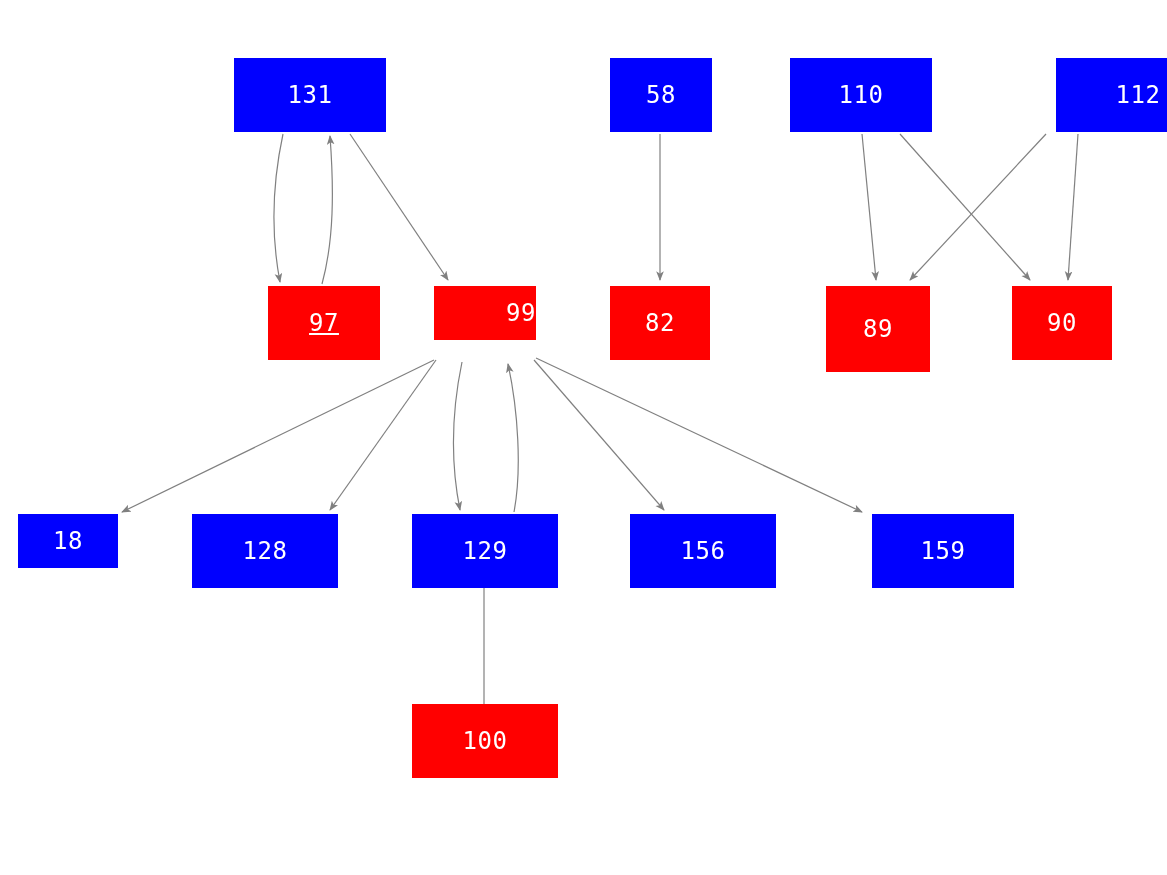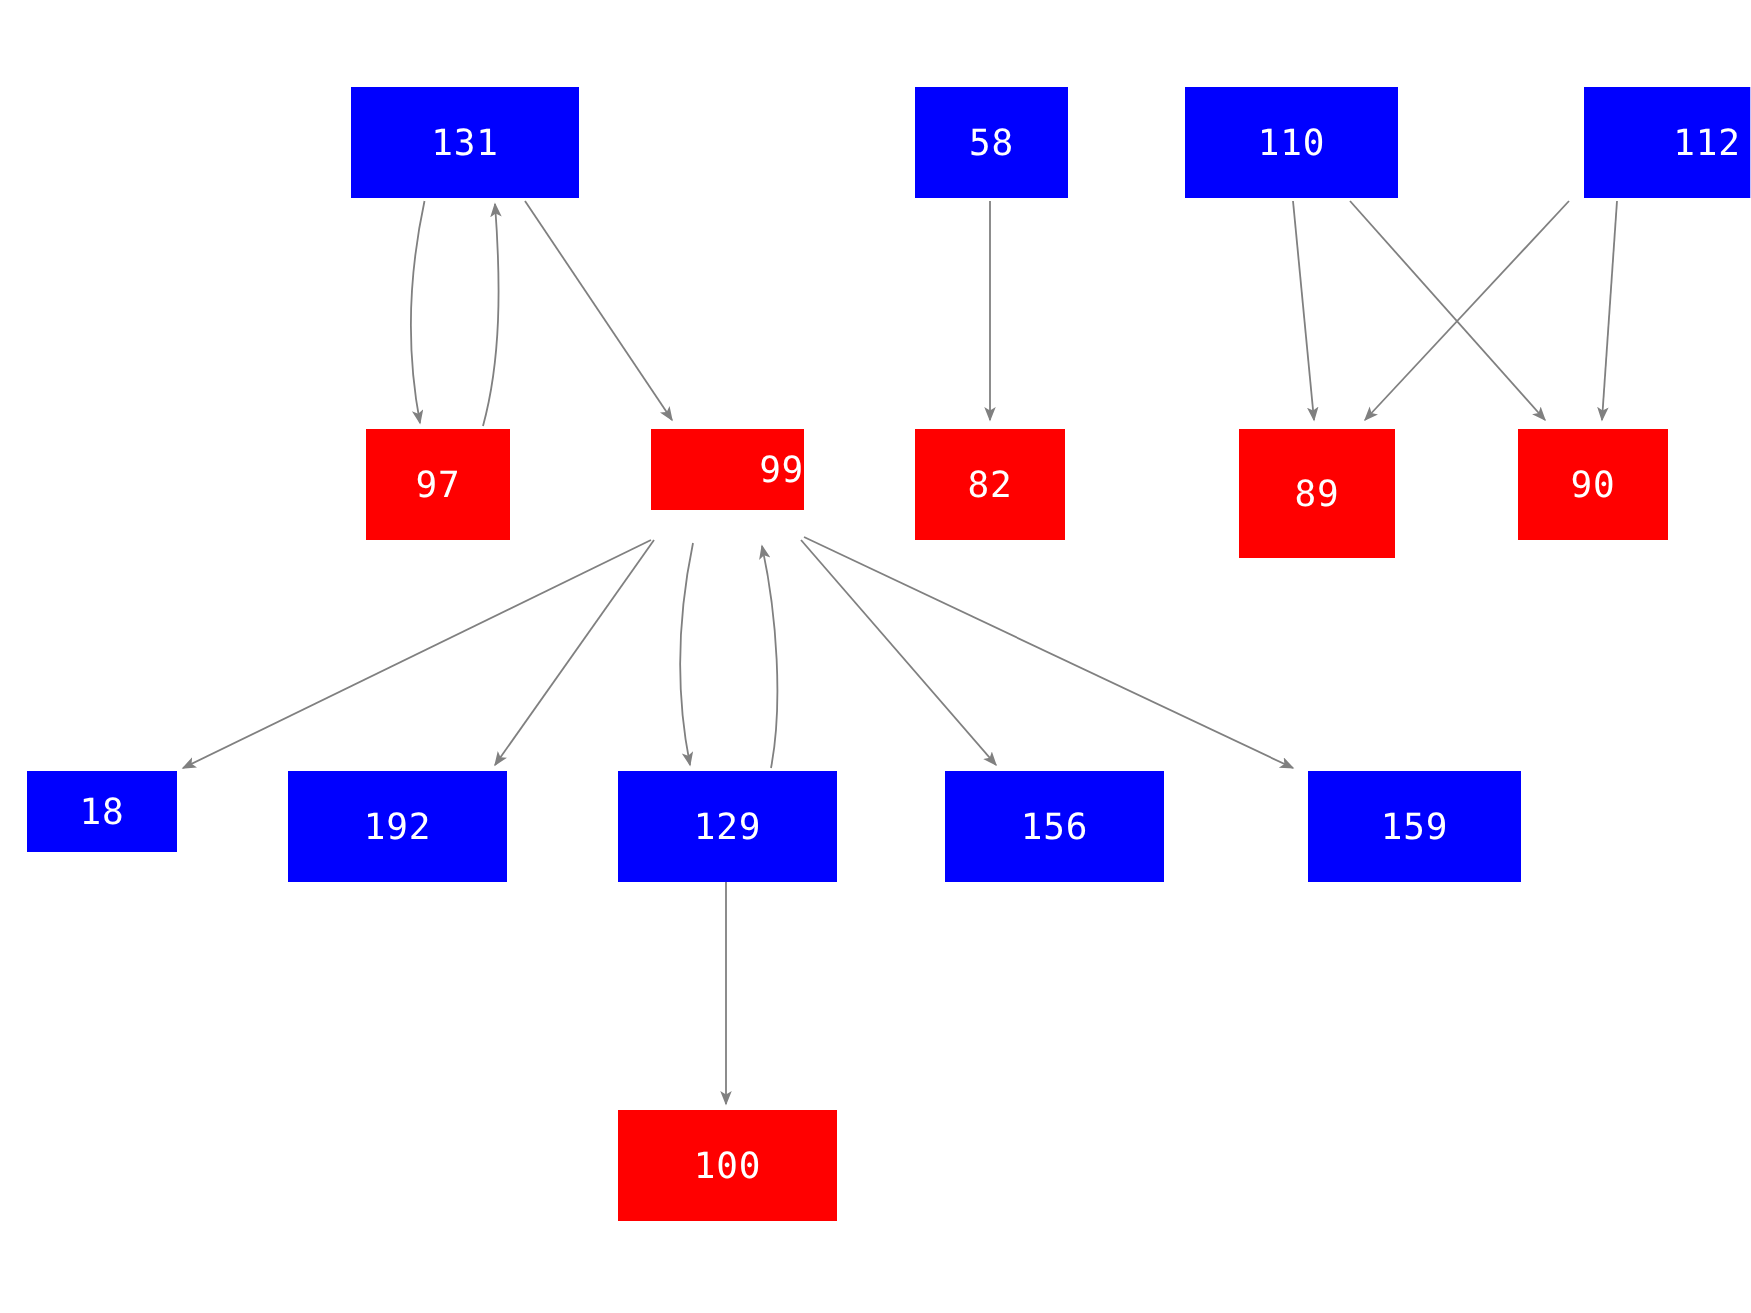--- a/index.html
+++ b/index.html
@@ -78,48 +78,48 @@
       </div>
       <div class="node blue" style="left: 610px; top: 58px; width: 102px; height: 74px; text-align: right;">
         <span class="node-label">58</span>
       </div>
       <div class="node blue" style="left: 790px; top: 58px; width: 142px; height: 74px; text-align: right;">
         <span class="node-label">110</span>
       </div>
       <div class="node blue" style="left: 1056px; top: 58px; width: 164px; height: 74px;">
         <span class="node-label">112</span>
       </div>
-      <div class="node red" style="left: 244px; top: 286px; width: 96px; height: 74px;">
+      <div class="node red" style="left: 268px; top: 286px; width: 112px; height: 74px; text-decoration: underline;">
         <span class="node-label">97</span>
       </div>
       <div class="node red" style="left: 434px; top: 286px; width: 102px; height: 54px; justify-content: flex-end;">
         <span class="node-label">99</span>
       </div>
       <div class="node red" style="left: 610px; top: 286px; width: 100px; height: 74px;">
         <span class="node-label">82</span>
       </div>
       <div class="node red" style="left: 826px; top: 286px; width: 104px; height: 86px;">
         <span class="node-label">89</span>
       </div>
       <div class="node red" style="left: 1012px; top: 286px; width: 100px; height: 74px;">
         <span class="node-label">90</span>
       </div>
       <div class="node blue" style="left: 18px; top: 514px; width: 100px; height: 54px;">
         <span class="node-label">18</span>
       </div>
       <div class="node blue" style="left: 192px; top: 514px; width: 146px; height: 74px;">
-        <span class="node-label">192</span>
+        <span class="node-label">128</span>
       </div>
       <div class="node blue" style="left: 412px; top: 514px; width: 146px; height: 74px; text-align: center;">
         <span class="node-label">129</span>
       </div>
       <div class="node blue" style="left: 630px; top: 514px; width: 146px; height: 74px;">
         <span class="node-label">156</span>
       </div>
       <div class="node blue" style="left: 872px; top: 514px; width: 142px; height: 74px;">
         <span class="node-label">159</span>
       </div>
-      <div class="node red" style="left: 412px; top: 740px; width: 146px; height: 74px;">
+      <div class="node red" style="left: 412px; top: 704px; width: 146px; height: 74px;">
         <span class="node-label">100</span>
       </div>
     </div>
 
 </div>
 
 </body></html>

